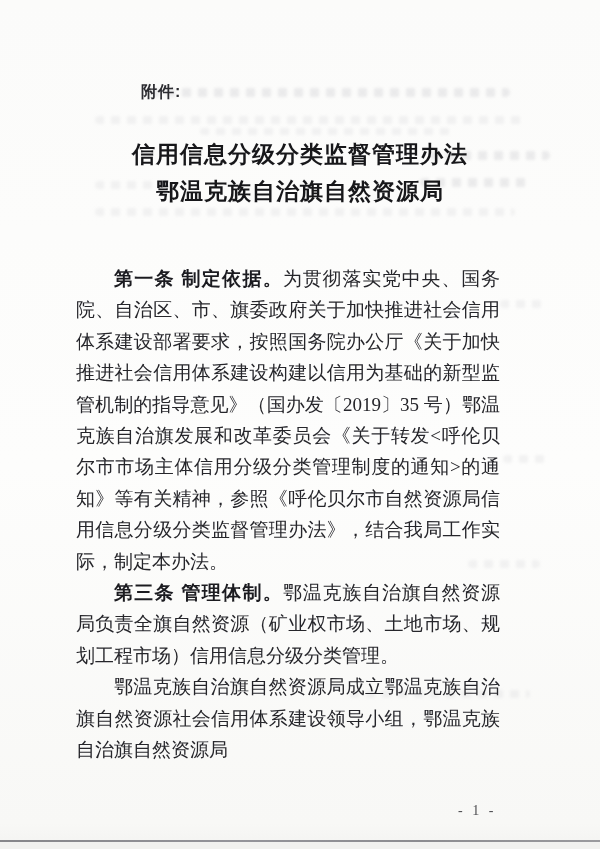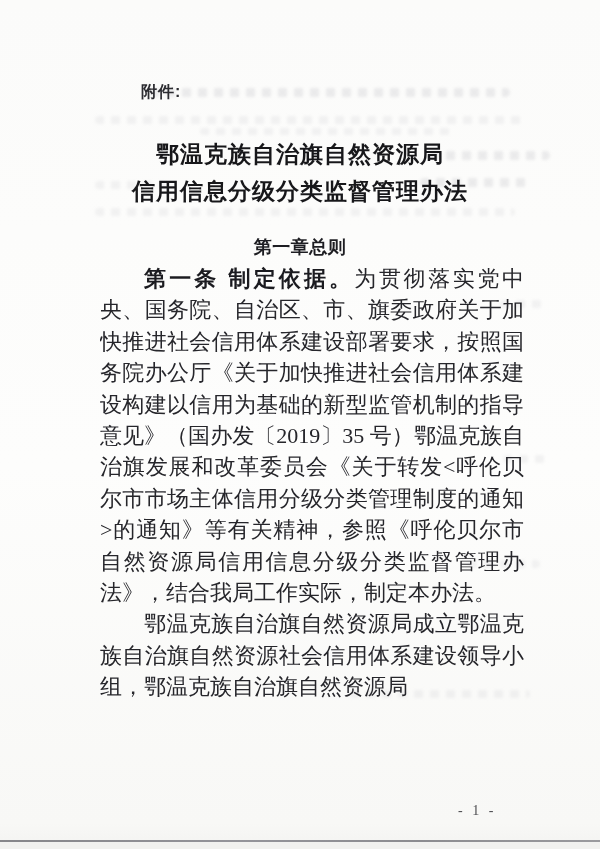--- a/index.html
+++ b/index.html
@@ -62,26 +62,26 @@
     text-align: center;
     font-family: "Liberation Sans", "DejaVu Sans", sans-serif;
     font-weight: 700;
     font-size: 18px;
     letter-spacing: 0.5px;
     color: #1d1d22;
   }
 
   .doc-body {
     position: absolute;
-    left: 100px;
+    left: 76px;
     width: 424px;
     top: 263px;
     height: 540px;
     overflow: hidden;
-    font-size: 22px;
+    font-size: 19px;
     line-height: 31.4px;
     color: #26262b;
     text-align: justify;
     text-justify: inter-character;
   }
   .doc-body p {
     margin: 0;
     text-indent: 2em;
   }
   .article-head {
@@ -130,28 +130,28 @@
   <div class="smudge" style="left:420px; top:178px; width:110px; height:9px;"></div>
   <div class="smudge faint" style="left:95px;  top:208px; width:420px; height:8px;"></div>
   <div class="smudge faint" style="left:500px; top:300px; width:42px;  height:8px;"></div>
   <div class="smudge faint" style="left:503px; top:455px; width:46px;  height:8px;"></div>
   <div class="smudge faint" style="left:468px; top:560px; width:72px;  height:8px;"></div>
   <div class="smudge faint" style="left:350px; top:690px; width:180px; height:8px;"></div>
 
   <div class="attachment">附件:</div>
 
   <h1 class="doc-title">
+    <span class="tl">信用信息分级分类监督管理办法</span>
     <span class="tl">鄂温克族自治旗自然资源局</span>
-    <span class="tl">信用信息分级分类监督管理办法</span>
   </h1>
 
-  <h2 class="chapter">第一章总则</h2>
 
   <div class="doc-body">
     <p><b class="article-head">第一条 制定依据。</b><span>为贯彻落实党中央、国务院、自治区、市、旗委政府关于加快推进社会信用体系建设部署要求，按照国务院办公厅《关于加快推进社会信用体系建设构建以信用为基础的新型监管机制的指导意见》（国办发〔2019〕35 号）鄂温克族自治旗发展和改革委员会《关于转发&lt;呼伦贝尔市市场主体信用分级分类管理制度的通知&gt;的通知》等有关精神，参照《呼伦贝尔市自然资源局信用信息分级分类监督管理办法》，结合我局工作实际，制定本办法。</span></p>
+    <p><b class="article-head">第三条 管理体制。</b><span>鄂温克族自治旗自然资源局负责全旗自然资源（矿业权市场、土地市场、规划工程市场）信用信息分级分类管理。</span></p>
     <p><span>鄂温克族自治旗自然资源局成立鄂温克族自治旗自然资源社会信用体系建设领导小组，鄂温克族自治旗自然资源局</span></p>
   </div>
 
   <div class="pagenum">- 1 -</div>
 
   <div class="scan-edge"></div>
   <div class="scan-below"></div>
 
 </div>
 

